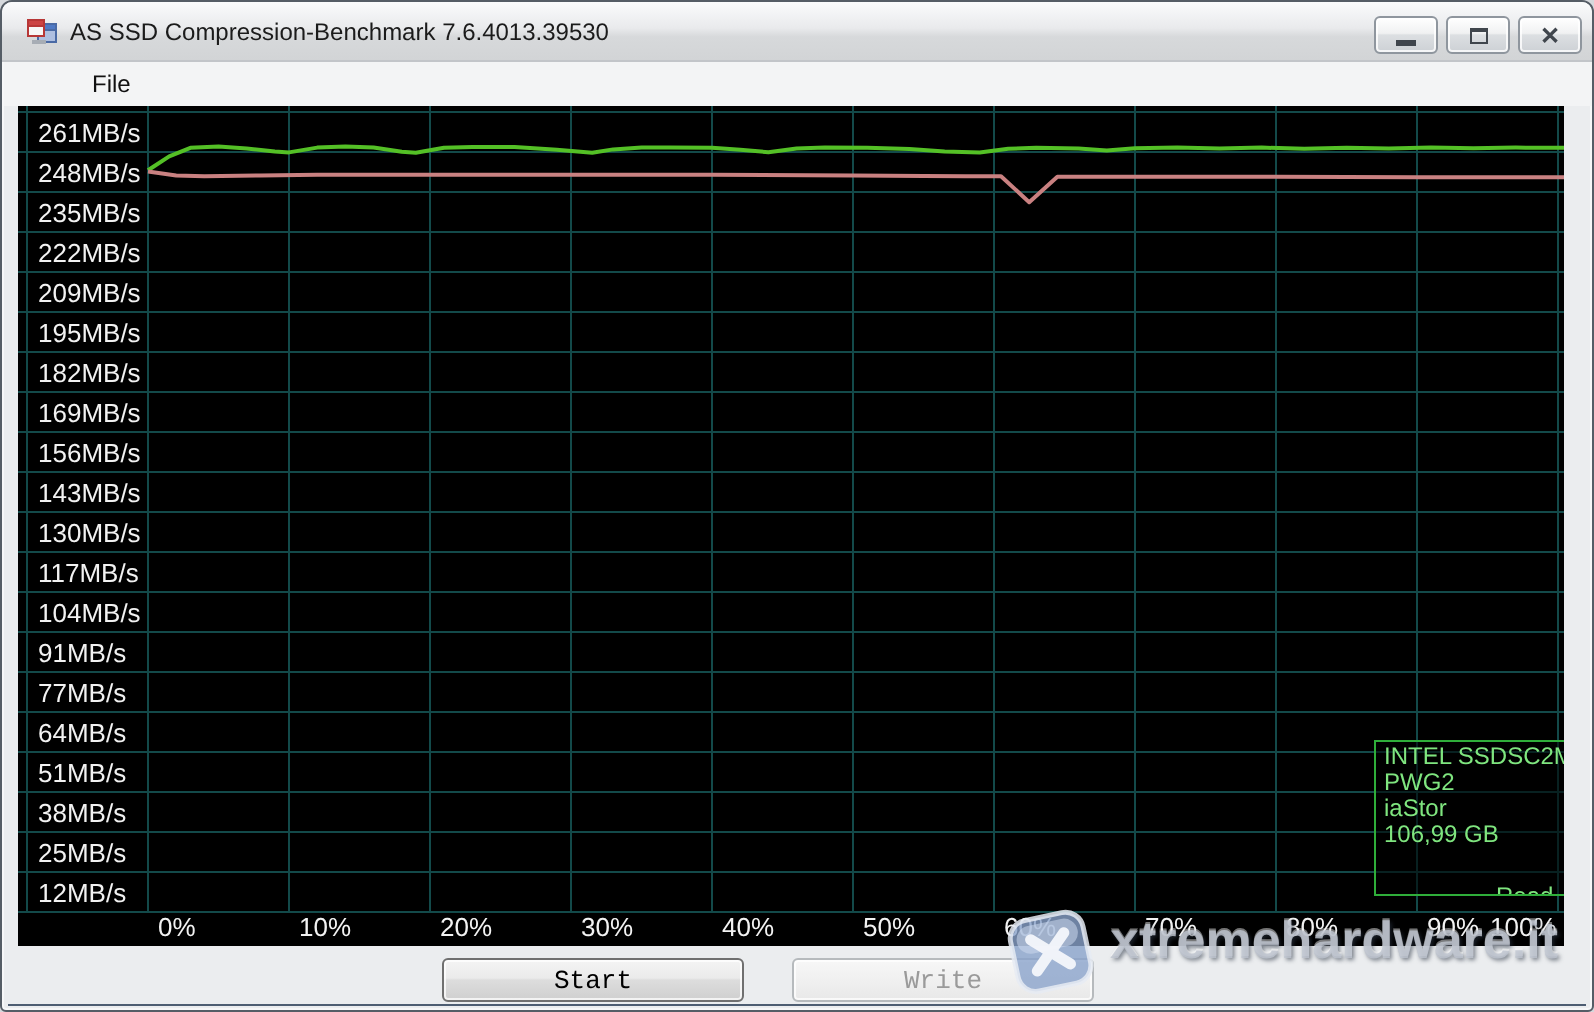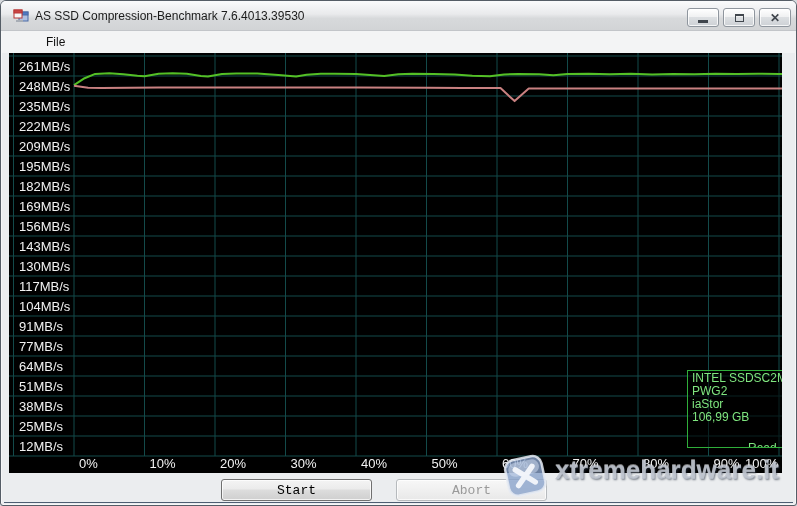--- a/index.html
+++ b/index.html
@@ -190,21 +190,21 @@
         <span>Read</span>
       </div>
       <div class="lg-entry">
         <span class="legend-sample" style="background: rgb(201, 129, 129);"></span>
         <span>Start</span>
       </div>
     </div>
   </div>
 
   <button class="btn start">Start</button>
-  <button class="btn abort" disabled="">Abort</button>
+  <button class="btn abort" disabled="">Write</button>
   <div class="bottom-edge"></div>
 
   <div class="watermark">
     <span class="wm-logo">
       <svg width="52" height="50" viewBox="0 0 52 50">
         <g transform="rotate(-12 26 25)">
           <rect x="8" y="6" width="37" height="36" rx="9" fill="#8aa2cb" fill-opacity="0.8" stroke="#e6ebf3" stroke-opacity="0.85" stroke-width="2.5"></rect>
           <rect x="11" y="9" width="31" height="14" rx="7" fill="#ccd9ec" fill-opacity="0.55"></rect>
           <path d="M18 16 L35 32 M35 16 L18 32" stroke="#f4f7fb" stroke-width="5.5" stroke-linecap="round" stroke-opacity="0.95"></path>
         </g>

